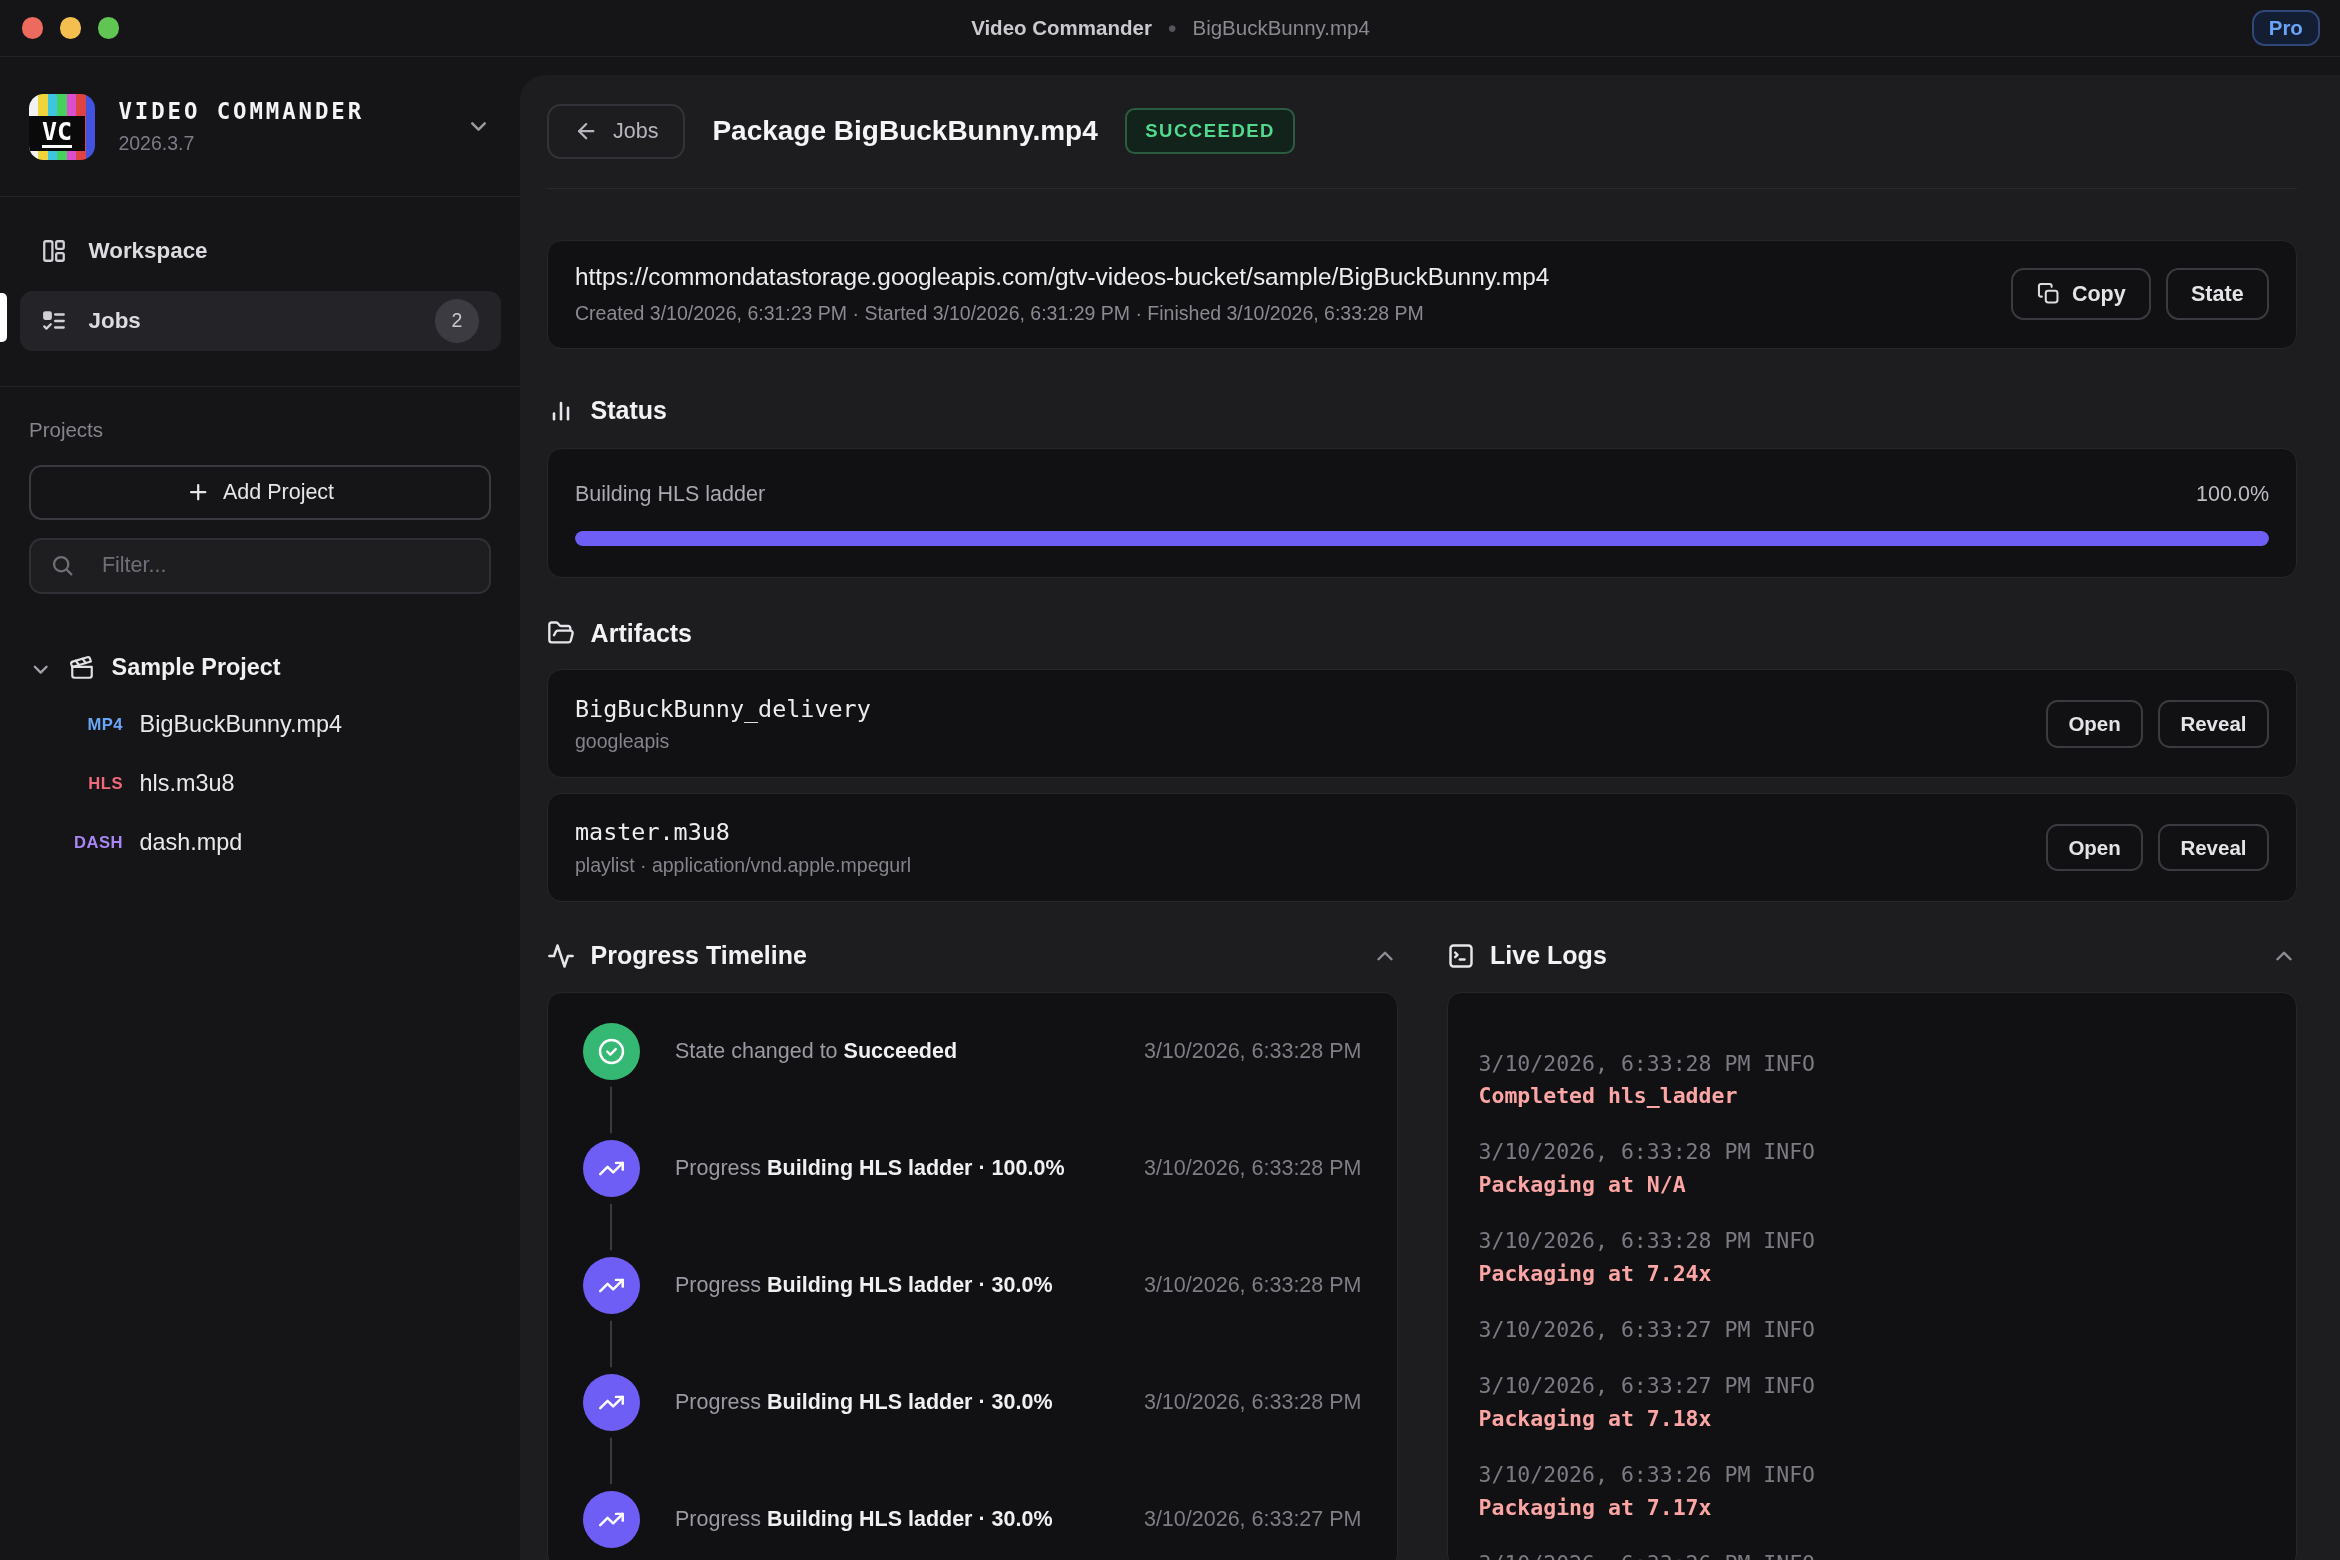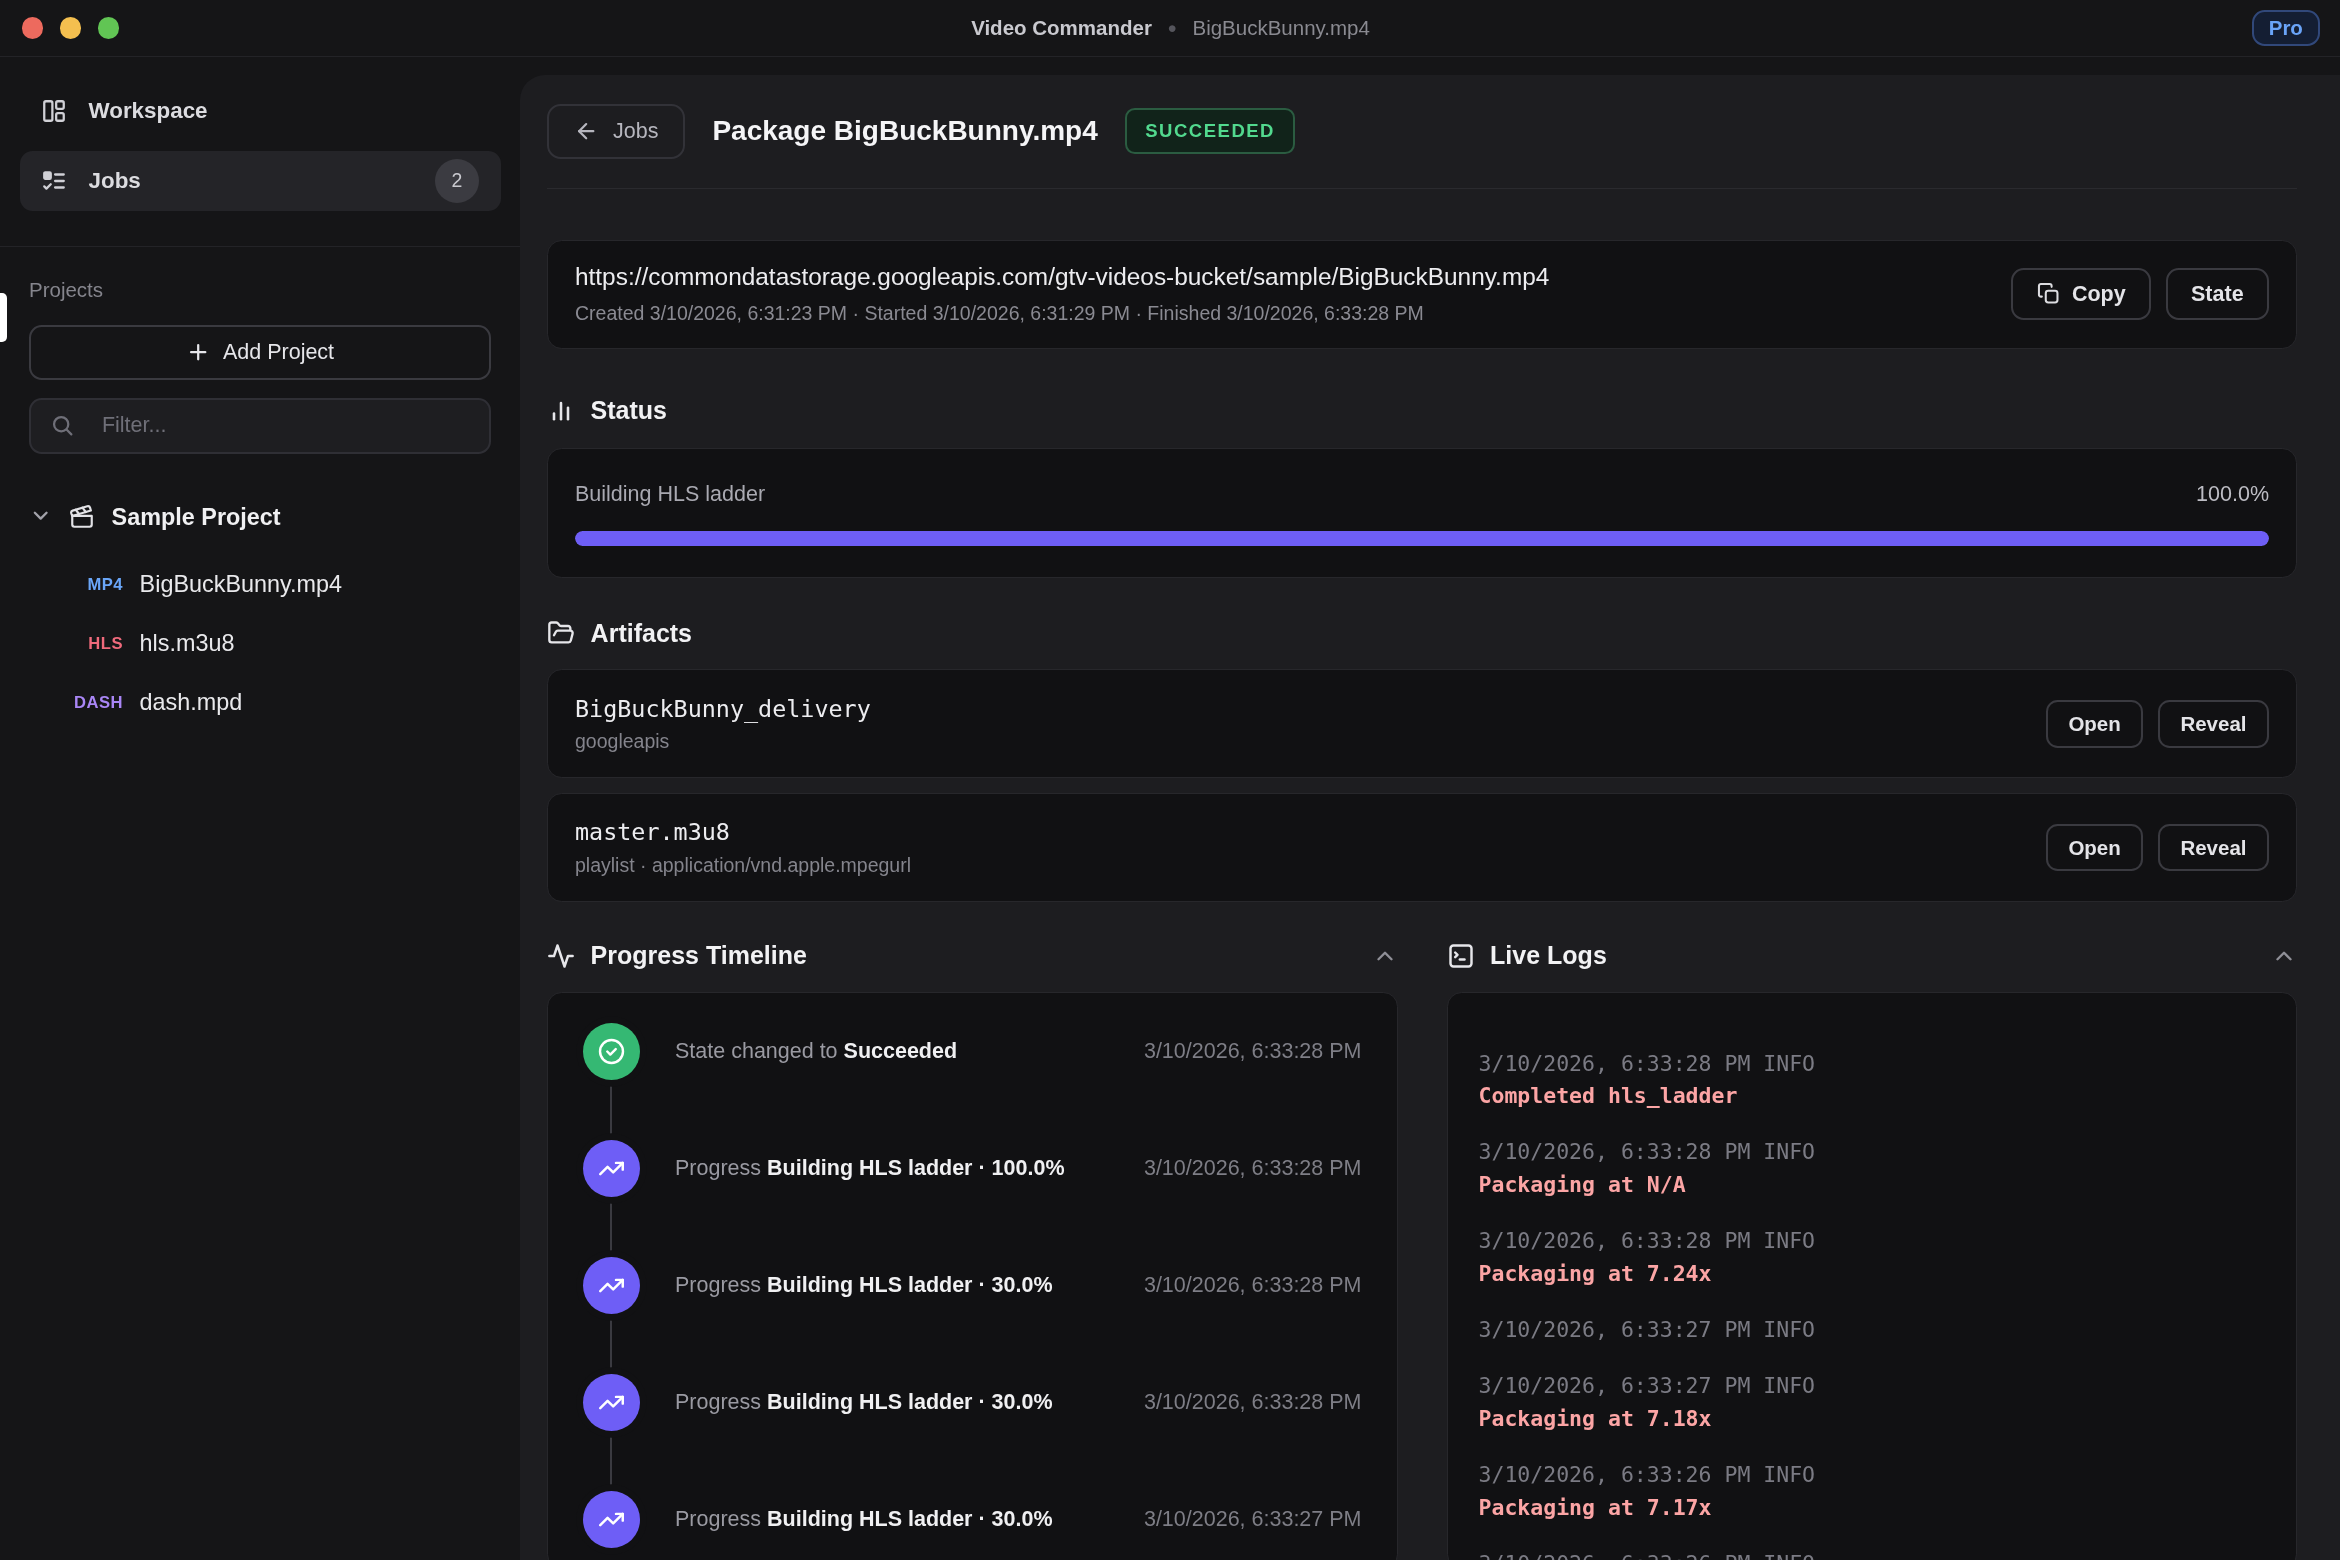--- a/index.html
+++ b/index.html
@@ -87,21 +87,21 @@
     display:flex; align-items:center; gap:28px; padding:0 18.5px;
   }
   .filter-wrap input {
     flex:1; background:transparent; border:none; outline:none;
     color:#cfcfd4; font-size:21.5px; font-family:"Liberation Sans", sans-serif;
   }
   .filter-wrap input::placeholder { color:#6f6f78; }
   .search-ic { color:#6f6f78; }
 
   .side-tree { padding:41px 29px 0; }
-  .tree-project { display:flex; align-items:flex-start; gap:16.6px; font-size:23.4px; font-weight:bold; color:#f0f0f2; height:37px; }
+  .tree-project { display:flex; align-items:flex-end; gap:16.6px; font-size:23.4px; font-weight:bold; color:#f0f0f2; height:37px; }
   .tree-project .tp-ic { color:#e2e2e6; }
   .tree-caret { color:#a2a2aa; }
   .tree-files { margin-top:13.7px; }
   .tree-file { display:flex; align-items:center; height:59px; cursor:default; }
   .file-badge {
     width:94px; flex:none; text-align:right; margin-right:16.6px;
     font-size:16.6px; font-weight:bold; letter-spacing:0.5px;
   }
   .file-name { font-size:23.4px; color:#e9e9ec; }
 
@@ -197,20 +197,36 @@
     <span class="tb-doc">BigBuckBunny.mp4</span>
   </div>
   <div class="pro-badge">Pro</div>
 </div>
 
 <div class="app">
 
   <div class="sidebar">
     <div class="active-indicator"></div>
 
+    <div class="side-header">
+      <div class="logo">
+        <div class="logo-vc">
+            <span>VC</span>
+          </div>
+      </div>
+      <div>
+        <div class="app-name">VIDEO COMMANDER</div>
+        <div class="app-version">2026.3.7</div>
+      </div>
+      <span class="side-caret">
+        <svg width="25" height="25" viewBox="0 0 24 24" fill="none" stroke="currentColor" stroke-width="2.4" stroke-linecap="round" stroke-linejoin="round">
+            <path d="m6 9 6 6 6-6"></path>
+          </svg>
+      </span>
+    </div>
 
     <div class="side-nav">
       <div class="nav-item">
         <span class="nav-ic">
           <svg width="26" height="26" viewBox="0 0 24 24" fill="none" stroke="currentColor" stroke-width="2.1" stroke-linecap="round" stroke-linejoin="round">
               <rect x="3" y="3" width="7.5" height="18" rx="1.5"></rect>
               <rect x="14" y="3" width="7" height="7" rx="1.5"></rect>
               <rect x="14" y="14" width="7" height="7" rx="1.5"></rect>
             </svg>
         </span>

